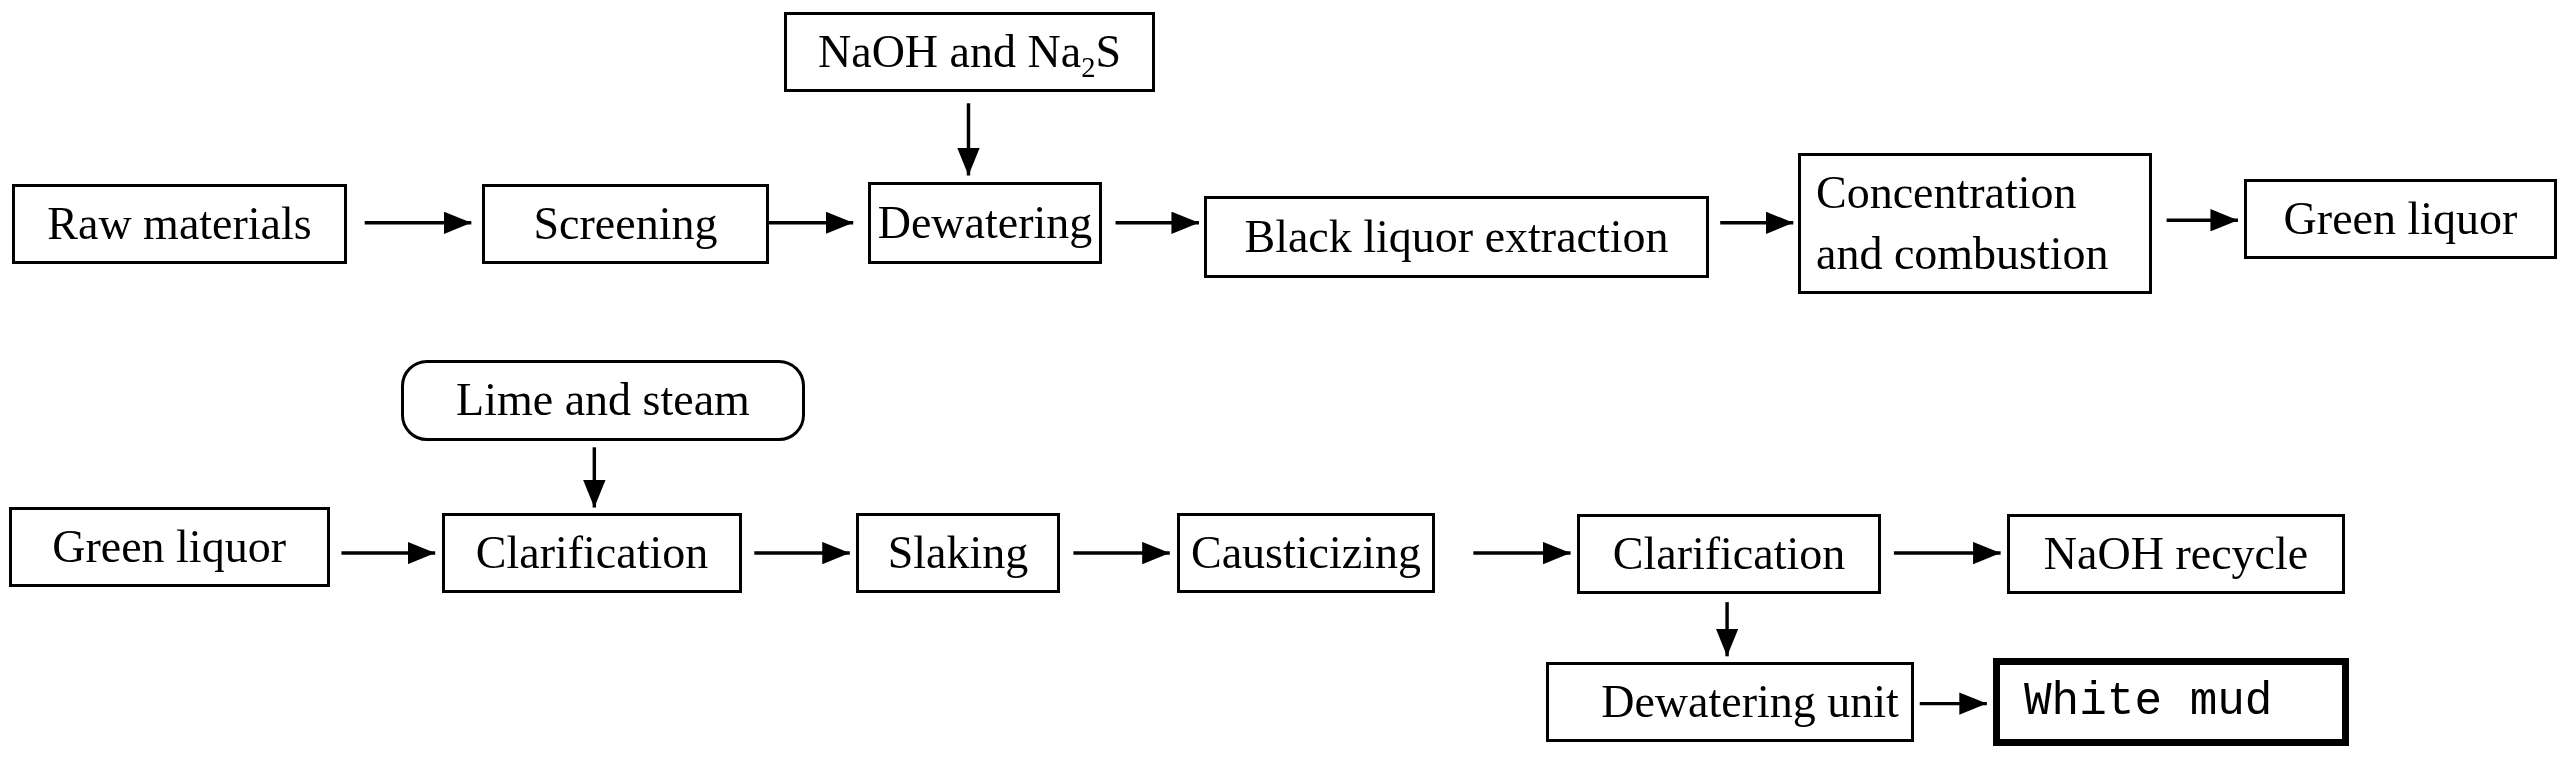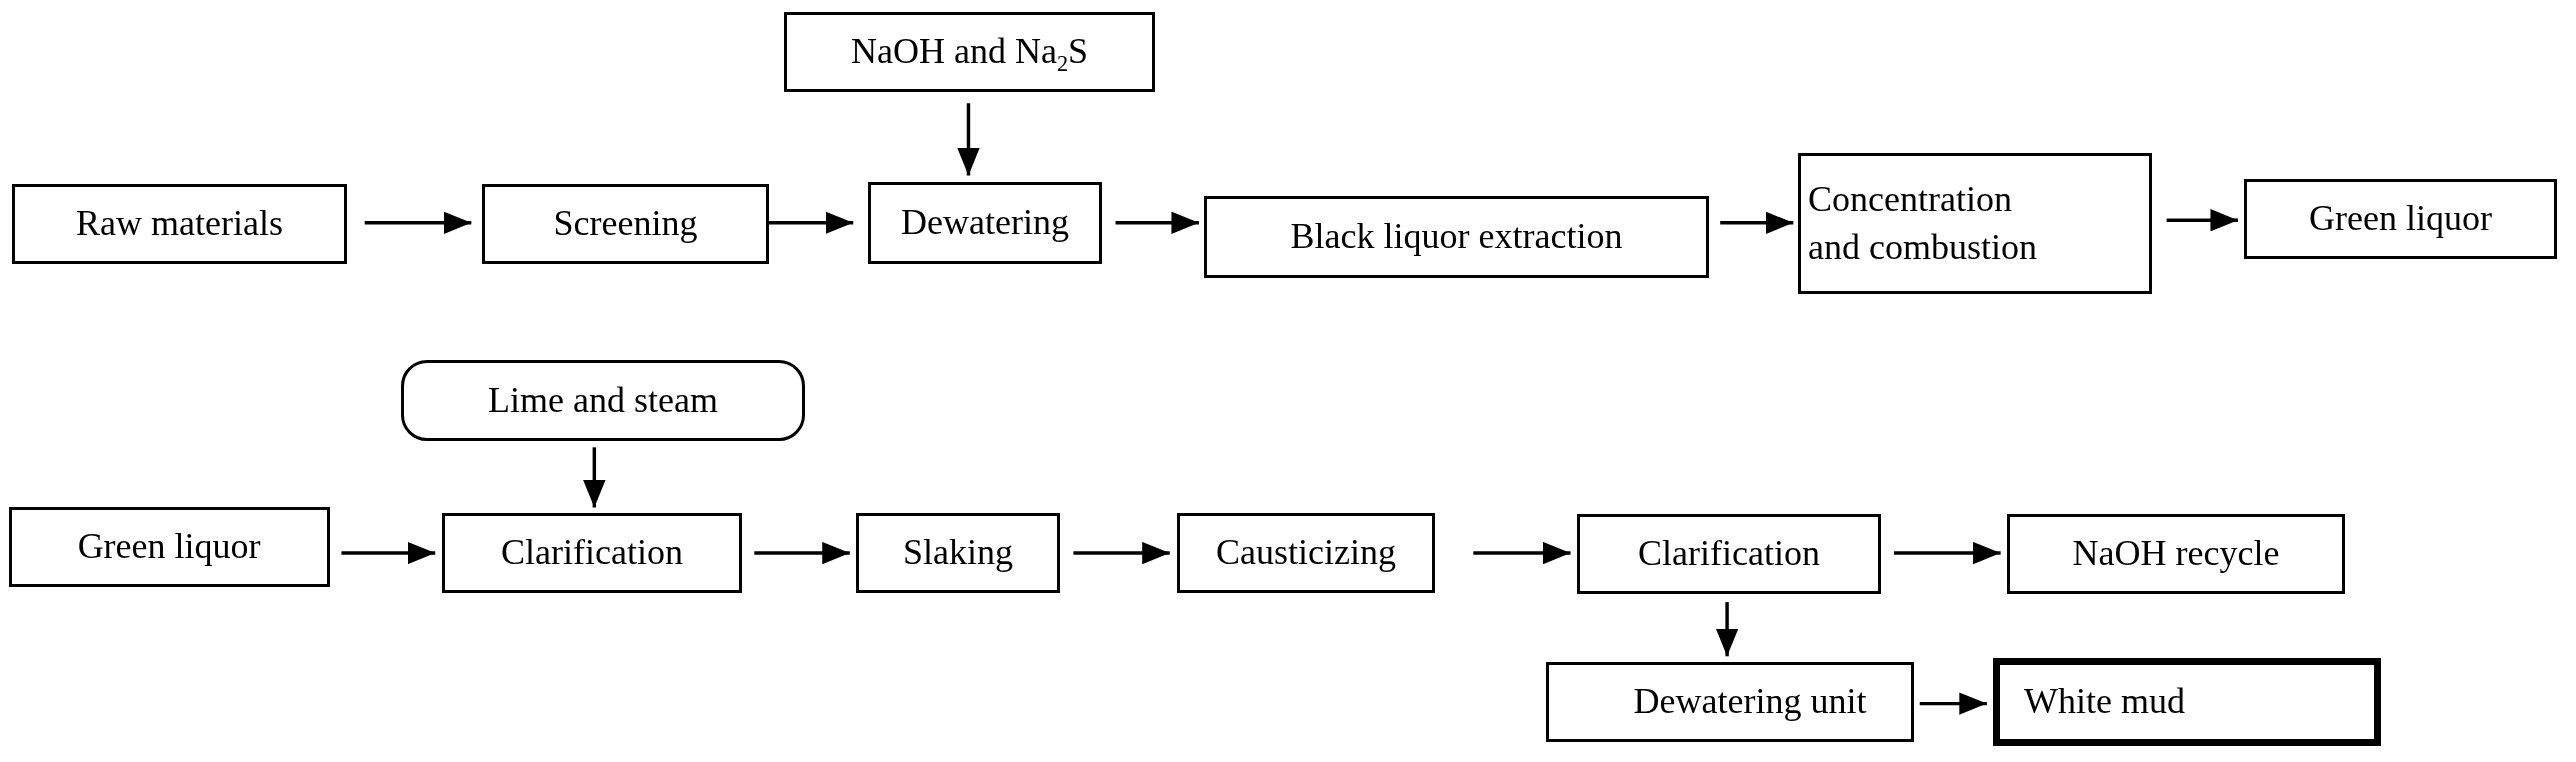--- a/index.html
+++ b/index.html
@@ -18,33 +18,33 @@
     overflow: hidden;
   }
   .node {
     position: absolute;
     box-sizing: border-box;
     background: #ffffff;
     border: 3.4px solid #000000;
     display: flex;
     align-items: center;
     justify-content: center;
-    font-size: 36px;
+    font-size: 46px;
     line-height: 1.1;
     white-space: nowrap;
   }
   .node--left {
     justify-content: flex-start;
     padding-left: 24px;
   }
   .node--two-line {
     flex-direction: column;
     align-items: flex-start;
     justify-content: center;
-    padding-left: 7px;
+    padding-left: 15px;
     line-height: 1.32;
   }
   .node--thick {
     border-width: 7.7px;
   }
   .node sub {
     font-size: 0.62em;
     line-height: 0;
   }
   svg.connectors {
@@ -69,21 +69,21 @@
   #n-conc          { left: 1798px; top: 153px; width: 354px; height: 141px; }
   #n-green-out     { left: 2244px; top: 179px; width: 313px; height: 80px;  }
   #n-lime          { left: 401px;  top: 360px; width: 404px; height: 81px; border-radius: 26px;  }
   #n-green-in      { left: 8.6px;   top: 507px; width: 321px; height: 80px;  }
   #n-clar1         { left: 442px;  top: 513px; width: 300px; height: 80px;  }
   #n-slaking       { left: 856px;  top: 513px; width: 204px; height: 80px;  }
   #n-causticizing  { left: 1177px; top: 513px; width: 258px; height: 80px;  }
   #n-clar2         { left: 1577px; top: 514px; width: 304px; height: 80px;  }
   #n-naoh-recycle  { left: 2007px; top: 514px; width: 338px; height: 80px;  }
   #n-dewatering    { left: 1546px; top: 662px; width: 368px; height: 80px; padding-left: 40px;  }
-  #n-white-mud     { left: 1993px; top: 658px; width: 388px; height: 88px; }
+  #n-white-mud     { left: 1993px; top: 658px; width: 356px; height: 88px; font-family: Liberation Mono, monospace; }
 </style>
 </head>
 <body>
 
 <div class="canvas">
 
   <svg class="connectors" viewBox="0 0 2995 887" xmlns="http://www.w3.org/2000/svg">
     <defs>
       <marker id="arrowhead" markerUnits="userSpaceOnUse" markerWidth="34" markerHeight="26" refX="32" refY="13" orient="auto">
         <path d="M0,0 L32,13 L0,26 Z" fill="#000000"></path>

